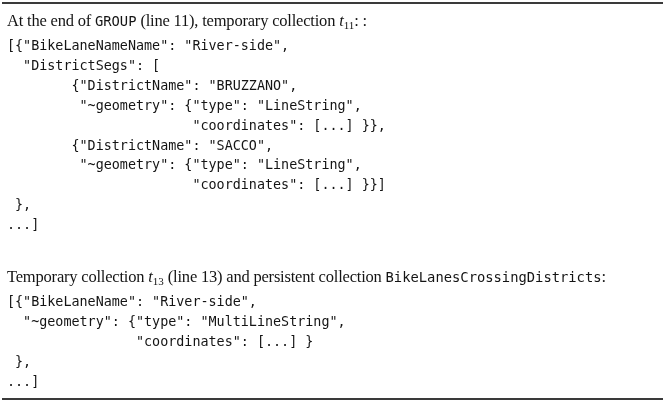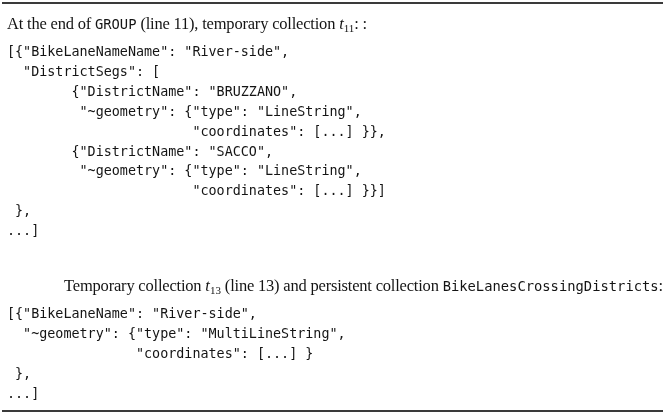--- a/index.html
+++ b/index.html
@@ -27,26 +27,26 @@
   }
   .rule-top { margin-top: 2px; }
   .rule-bottom { margin-top: 6px; }
   .content {
     padding: 0 0 0 5px;
   }
   .heading {
     font-family: "Liberation Serif", "DejaVu Serif", serif;
     font-size: 16.5px;
     letter-spacing: -0.2px;
-    line-height: 28px;
+    line-height: 22px;
     color: #141414;
     white-space: nowrap;
   }
   .heading-1 { margin-top: 6px; }
-  .heading-2 { margin-top: 31px; text-align: right; }
+  .heading-2 { margin-top: 31px; }
   .inline-mono {
     font-family: "DejaVu Sans Mono", "Liberation Mono", monospace;
     font-size: 13.8px;
     letter-spacing: 0;
   }
   .math-var {
     font-style: italic;
     letter-spacing: 0;
   }
   .math-sub {

